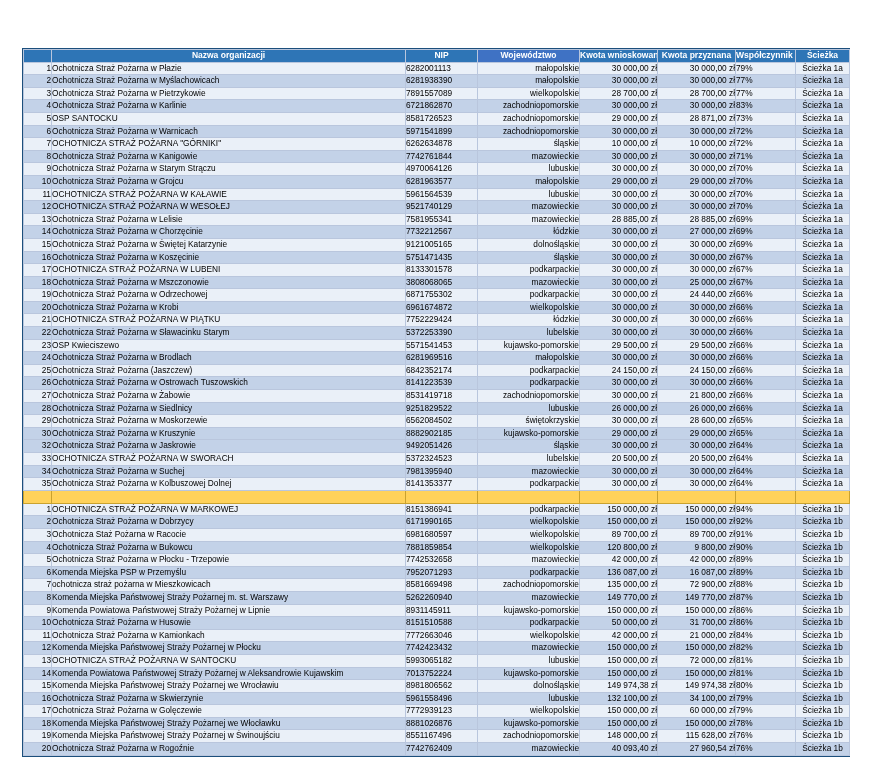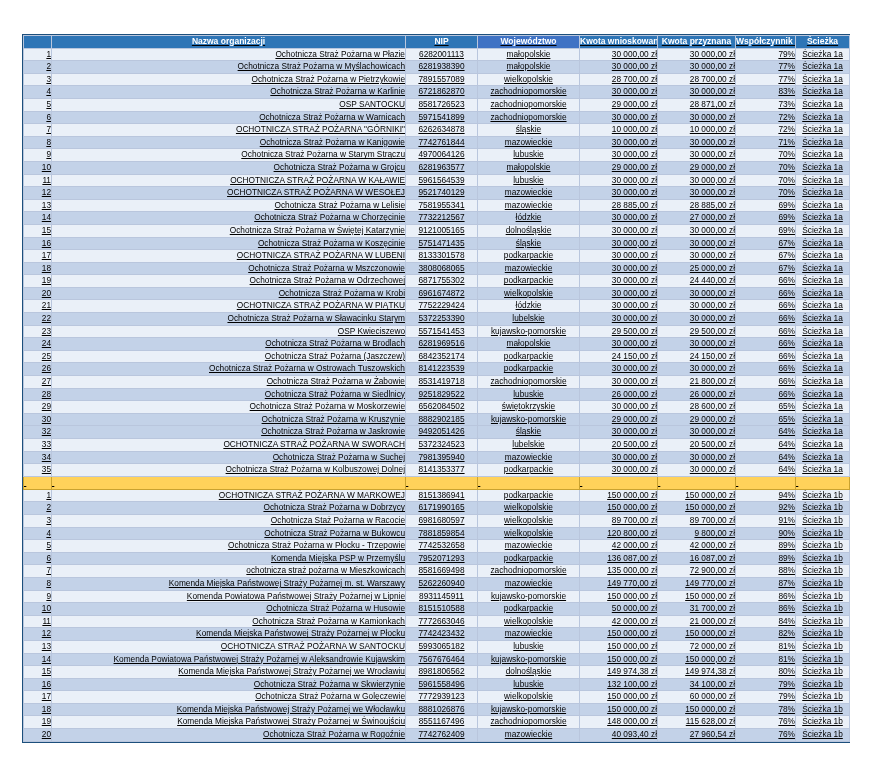--- a/index.html
+++ b/index.html
@@ -10,23 +10,22 @@
   }
   body {
     width: 869px;
     height: 768px;
     overflow: hidden;
     font-family: "Liberation Sans", sans-serif;
   }
   #sheet {
     position: absolute;
     left: 22px;
-    top: 34px;
+    top: 48px;
     width: 826px;
-    text-decoration: underline;
   }
   table.grid {
     border-collapse: collapse;
     table-layout: fixed;
     width: 826px;
     font-size: 8.3px;
     color: #000000;
   }
   table.grid td, table.grid th {
     padding: 0;
@@ -53,25 +52,25 @@
   }
   thead th.h-woj {
     background: #3f72c4;
   }
   thead th.h-idx {
     background: #2e75b6;
   }
 
   
   td.c-idx  { text-align: right;  padding-right: 2px; }
-  td.c-name { text-align: right;   padding-left: 3px; }
-  td.c-nip  { text-align: center;   padding-left: 3px; }
-  td.c-woj  { text-align: center;   padding-left: 3px; }
+  td.c-name { text-align: left;   padding-left: 3px; }
+  td.c-nip  { text-align: left;   padding-left: 3px; }
+  td.c-woj  { text-align: right;   padding-left: 3px; }
   td.c-amt  { text-align: right;  padding-right: 7px; }
-  td.c-pct  { text-align: right; }
+  td.c-pct  { text-align: left; }
   td.c-path { text-align: center;   padding-left: 3px; }
 
   tr.band-a td { background: #eaf0f8; }
   tr.band-b td { background: #c3d2e8; }
 
   tr.spacer td {
     background: #ffd25a;
     height: 12px;
     border: 0.6px solid #c9a22f;
   }
@@ -599,21 +598,21 @@
           <td class="c-nip">5993065182</td>
           <td class="c-woj">lubuskie</td>
           <td class="c-amt">150 000,00 zł</td>
           <td class="c-amt">72 000,00 zł</td>
           <td class="c-pct">81%</td>
           <td class="c-path">Ścieżka 1b</td>
         </tr>
         <tr class="band-b rule-top">
           <td class="c-idx">14</td>
           <td class="c-name">Komenda Powiatowa Państwowej Straży Pożarnej w Aleksandrowie Kujawskim</td>
-          <td class="c-nip">7567676464</td>
+          <td class="c-nip">7013752224</td>
           <td class="c-woj">kujawsko-pomorskie</td>
           <td class="c-amt">150 000,00 zł</td>
           <td class="c-amt">150 000,00 zł</td>
           <td class="c-pct">81%</td>
           <td class="c-path">Ścieżka 1b</td>
         </tr>
         <tr class="band-a">
           <td class="c-idx">15</td>
           <td class="c-name">Komenda Miejska Państwowej Straży Pożarnej we Wrocławiu</td>
           <td class="c-nip">8981806562</td>

